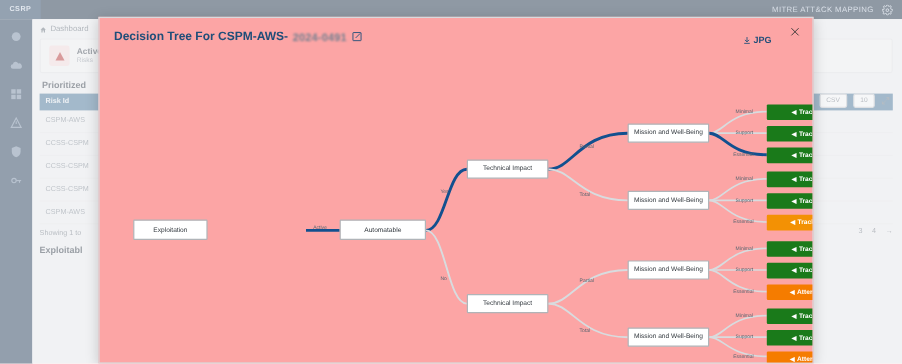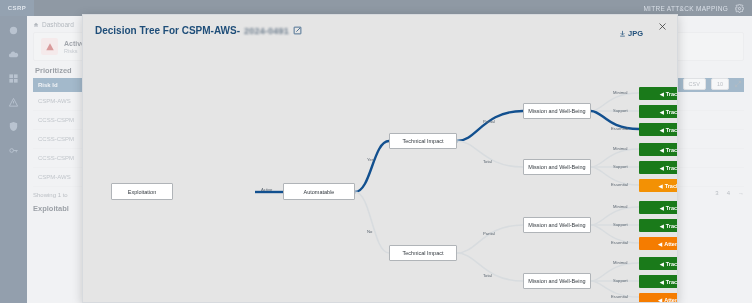--- a/index.html
+++ b/index.html
@@ -91,21 +91,21 @@
     border: 1px solid #c4c8cc; background: #f7f8f9; border-radius: 2px;
     font-size: 5.5px; color: #6d7780; padding: 2px 5px;
   }
   .sq { width: 8px; height: 8px; color: #6d7780; display: block; }
 
   
   .overlay { position: absolute; inset: 0; background: rgba(245,246,247,.55); }
   .modal {
     position: absolute; top: 14px; left: 82px;
     width: 596px; height: 289px;
-    background: #e5e5e5; border: 1px solid #d7dade;
+    background: #fca5a5; border: 1px solid #d7dade;
     box-shadow: 0 2px 10px rgba(0,0,0,.18);
     overflow: hidden;
   }
   .modal-head {
     position: relative; height: 34px; padding: 10px 12px 0 12px;
   }
   .modal-title {
     font-size: 10px; font-weight: bold; color: #1f4e79;
     display: flex; align-items: center; gap: 4px;
   }

